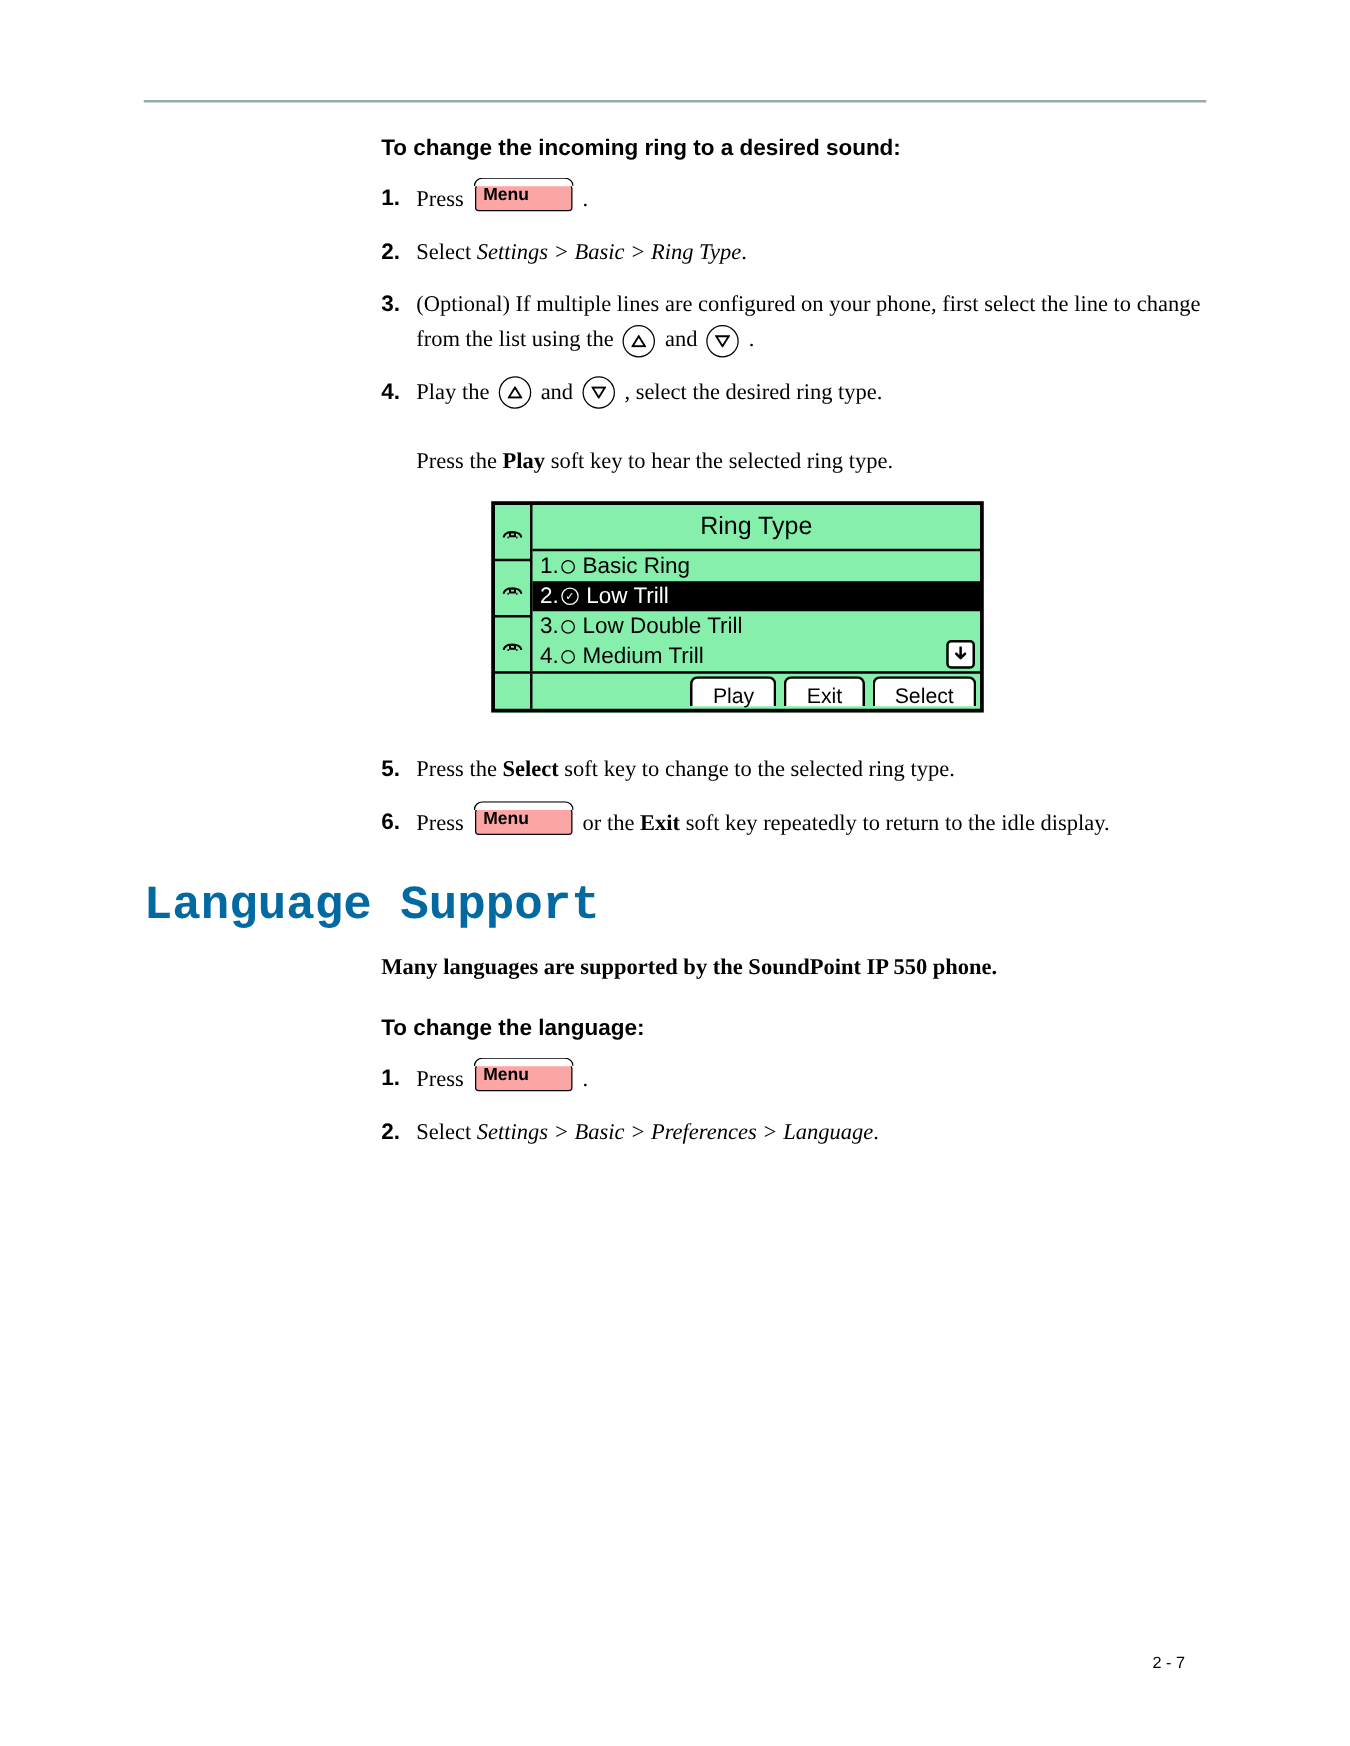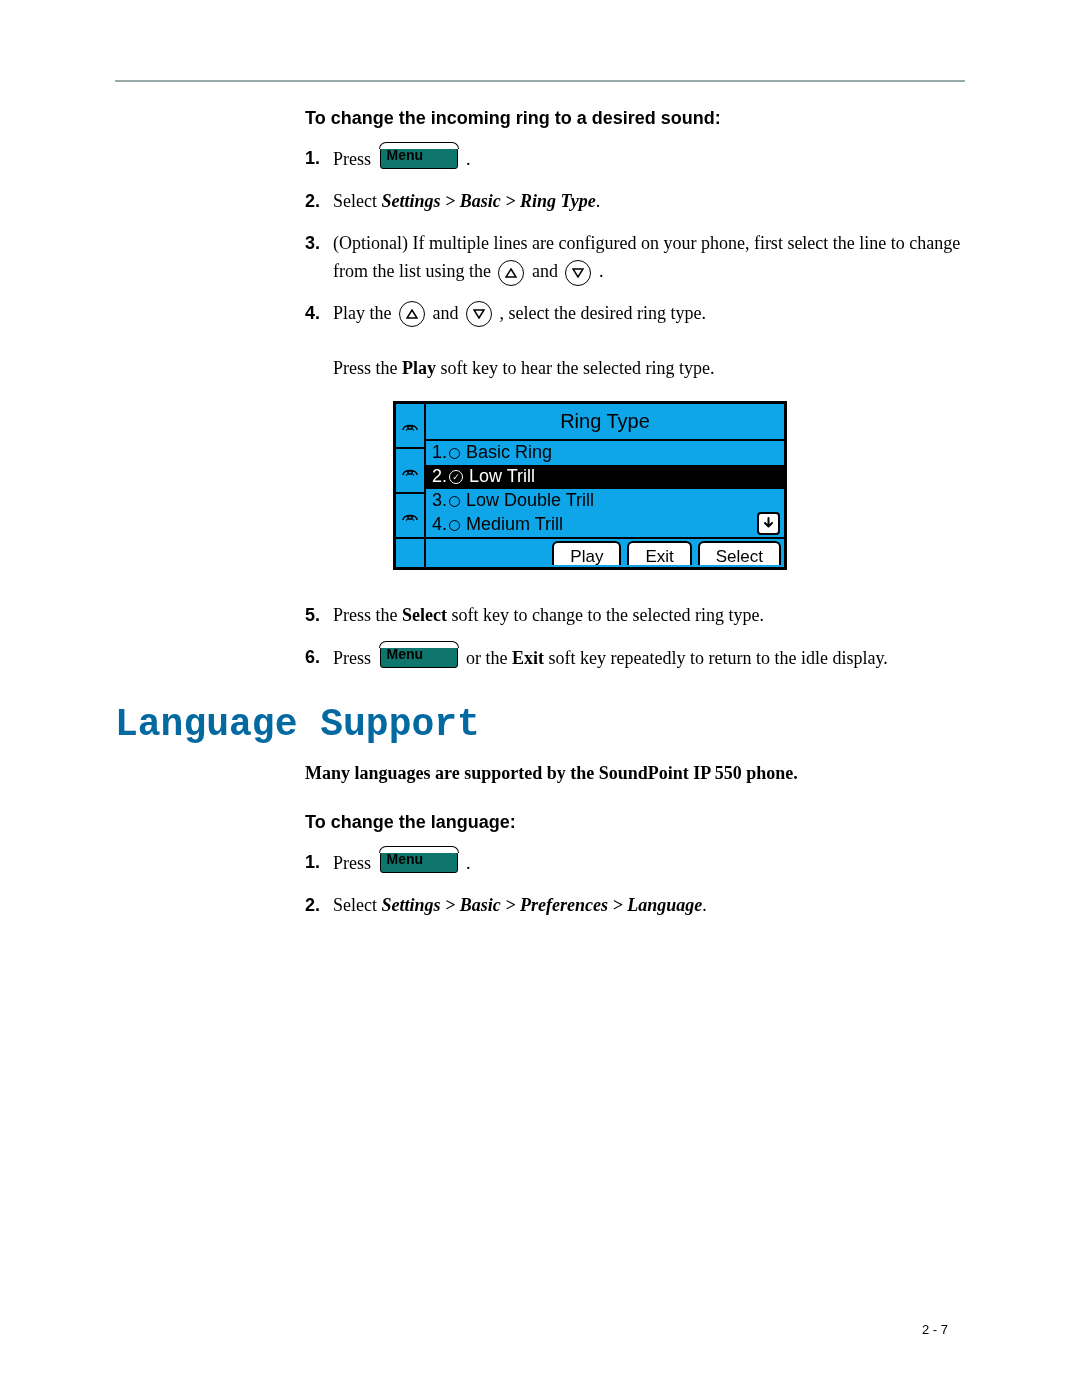--- a/index.html
+++ b/index.html
@@ -67,21 +67,21 @@
     padding: 2px 20px 2px 6px;
     font-family: Arial, sans-serif;
     font-weight: bold;
     font-size: 14px;
     line-height: 14px;
     vertical-align: text-bottom;
     margin: 0 4px;
     height: 18px;
     min-width: 50px;
     box-sizing: content-box;
-    background: #0f766e;
+    background: #fca5a5;
   }
   .menu-btn::before {
     content: "";
     position: absolute;
     left: -2px; right: -2px; top: -4px;
     height: 6px;
     border: 1.5px solid #000;
     border-bottom: none;
     border-radius: 8px 8px 0 0;
     background: #fff;
@@ -95,30 +95,30 @@
     border: 1.5px solid #000;
     border-radius: 50%;
     vertical-align: middle;
     margin: 0 3px;
     font-size: 11px;
     line-height: 1;
     background: #fff;
   }
   .circ-arrow svg { width: 12px; height: 10px; }
   .bold { font-weight: bold; }
-  .bold-ital { font-weight: bold; font-style: italic; }
+  .bold-ital { font-weight: normal; font-style: italic; }
 
   
   .lcd-wrap {
     margin: 18px 0 18px 60px;
   }
   .lcd {
     width: 388px;
     border: 3px solid #000;
-    background: #0ea5e9;
+    background: #86efac;
     font-family: Arial, Helvetica, sans-serif;
   }
   .lcd-top {
     display: flex;
   }
   .lcd-sideicons {
     width: 28px;
     border-right: 2px solid #000;
     display: flex;
     flex-direction: column;

